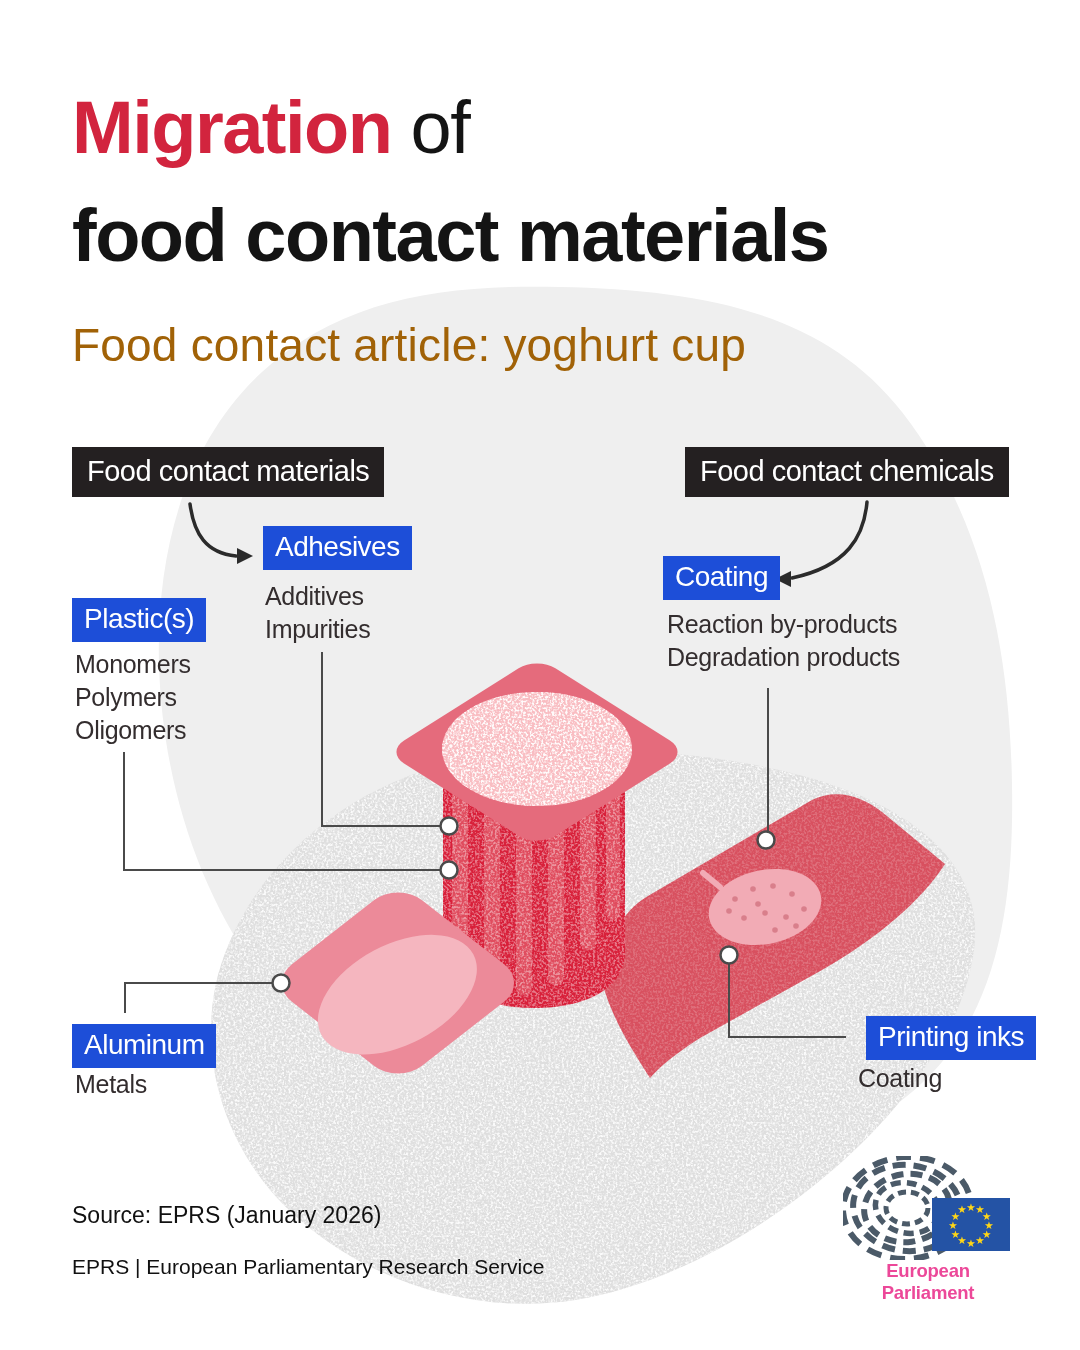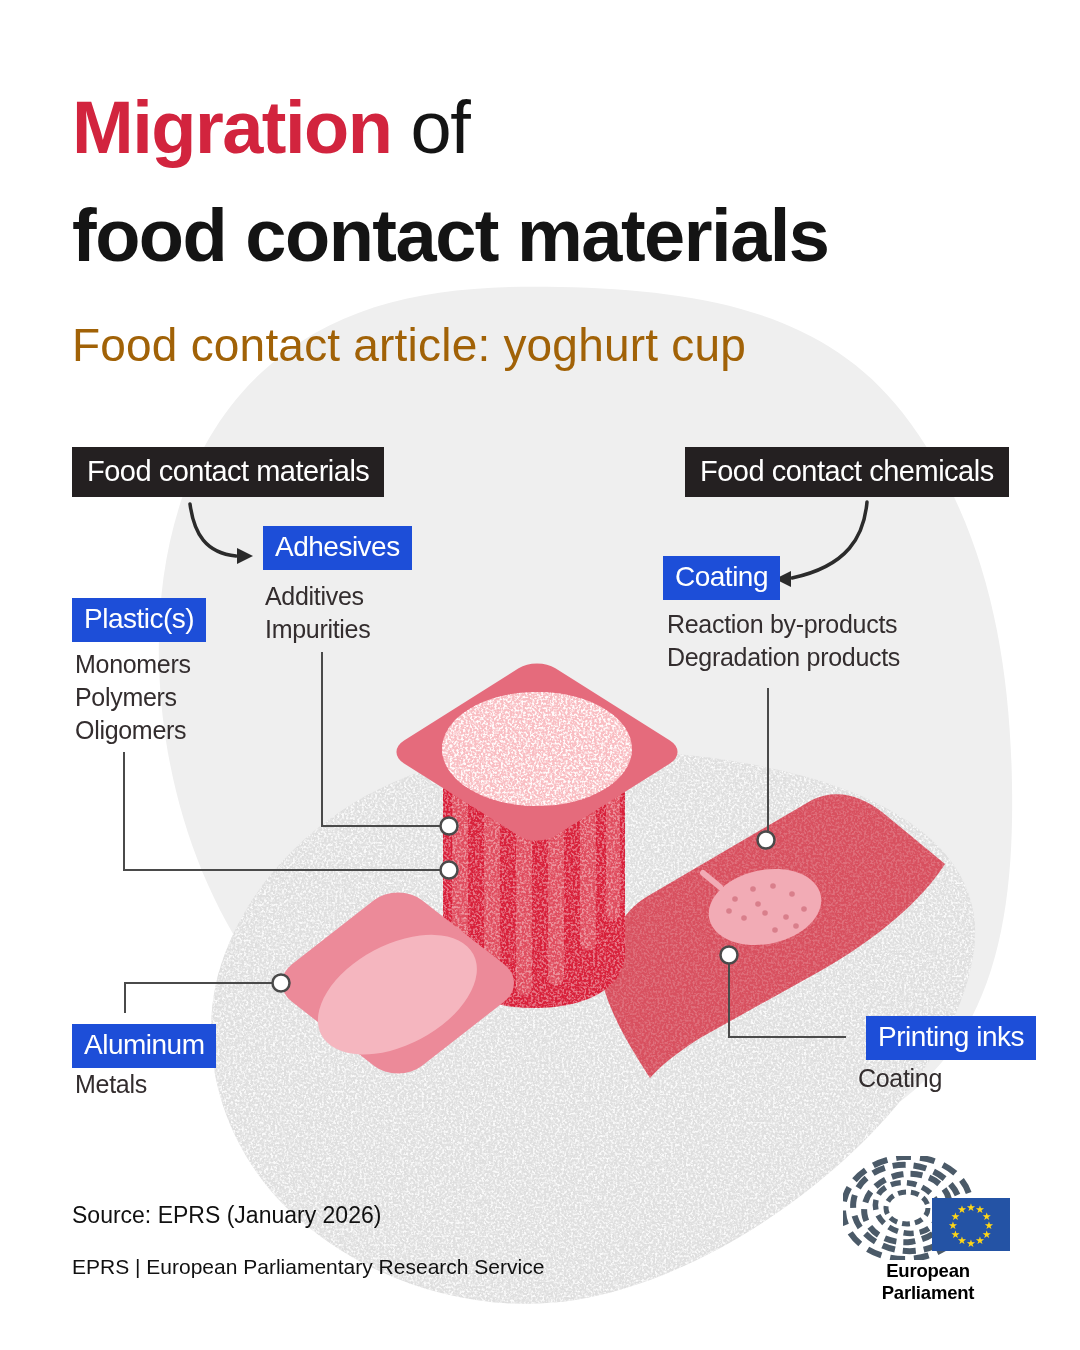--- a/index.html
+++ b/index.html
@@ -21,21 +21,21 @@
 
   
   .tag{display:inline-block;white-space:nowrap;font-stretch:condensed;letter-spacing:-.5px;}
   .tag-black{background:#242021;color:#fff;font-size:29px;font-weight:500;padding:8px 15px 9px;}
   .tag-red{background:#1d4ed8;color:#fff;font-size:28px;font-weight:500;padding:5px 12px 7px;}
   .subtext{font-size:25px;line-height:33px;color:#332d2e;font-weight:400;font-stretch:condensed;letter-spacing:-.3px;white-space:nowrap;}
 
   
   .src{left:72px;top:1202px;font-size:23px;color:#111;}
   .credit{left:72px;top:1255px;font-size:21px;color:#111;}
-  .logo-caption{left:839px;top:1260px;width:178px;text-align:center;font-size:18.5px;font-weight:700;color:#000000;letter-spacing:-.2px;}
+  .logo-caption{left:839px;top:1260px;width:178px;text-align:center;font-size:18.5px;font-weight:700;color:#ec4899;letter-spacing:-.2px;}
 </style>
 </head>
 <body>
 
 <svg id="art" width="1080" height="1350" viewBox="0 0 1080 1350">
   <defs>
     <filter id="fwhite" x="-5%" y="-5%" width="110%" height="110%">
       <feTurbulence type="fractalNoise" baseFrequency="0.45" numOctaves="2" seed="3"></feTurbulence>
       <feColorMatrix type="matrix" values="0 0 0 0 1  0 0 0 0 1  0 0 0 0 1  4 0 0 0 -1.7"></feColorMatrix>
       <feComposite in2="SourceGraphic" operator="in"></feComposite>

